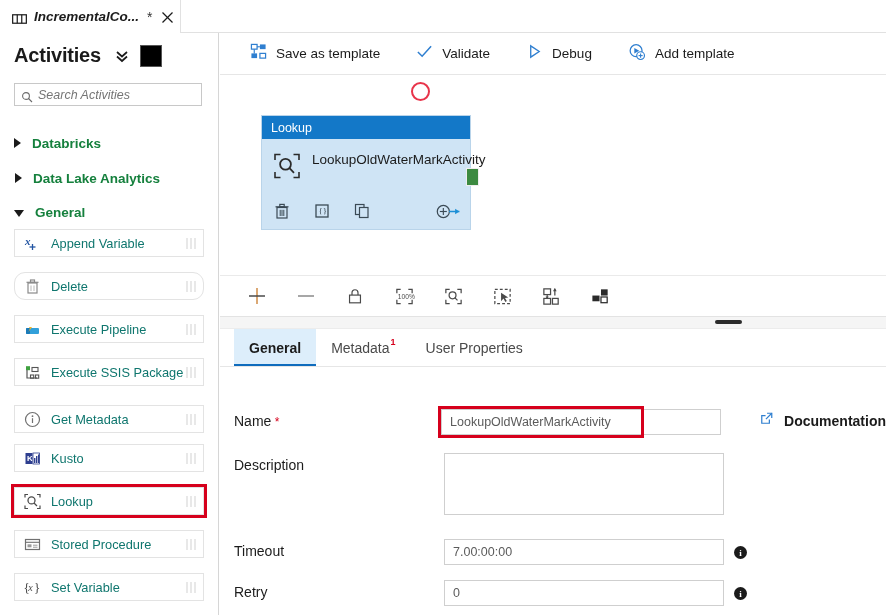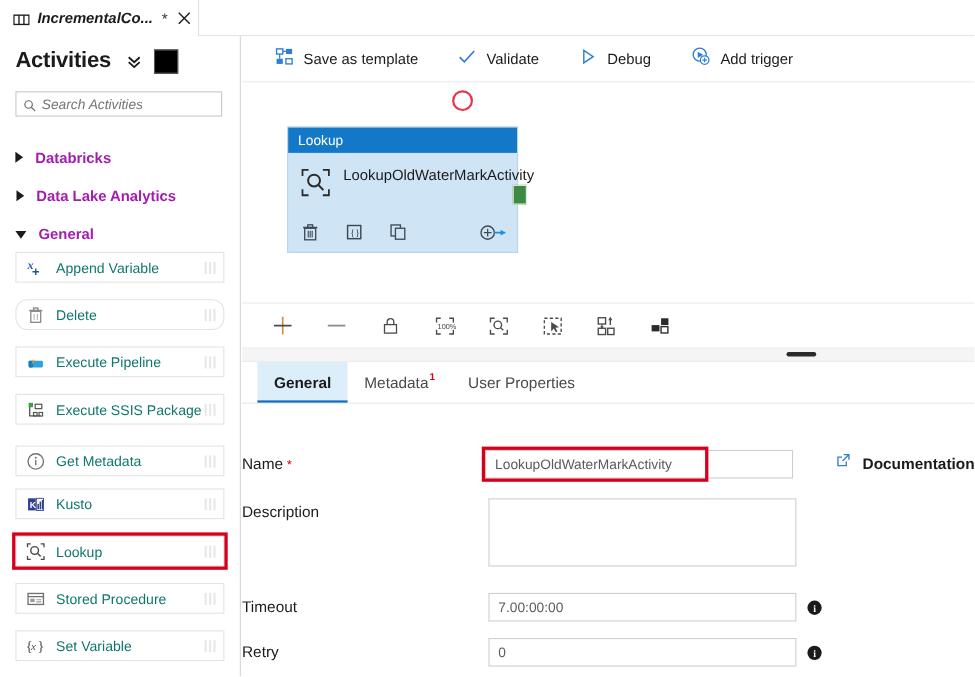--- a/index.html
+++ b/index.html
@@ -89,21 +89,21 @@
     font-size: 12.5px; font-style: italic; color: #9a9a9a;
     width: 160px; padding-left: 5px;
   }
 
   .cat-row {
     position: absolute; left: 0;
     width: 219px; height: 36px;
     display: flex; align-items: center;
     padding-left: 14px; gap: 11px;
   }
-  .cat-label { font-size: 13.5px; font-weight: bold; color: #a21caf; }
+  .cat-label { font-size: 13.5px; font-weight: bold; color: #15803d; }
   .tri-right {
     width: 0; height: 0;
     border-left: 7px solid #1b1b1b;
     border-top: 5px solid transparent;
     border-bottom: 5px solid transparent;
   }
   .tri-down {
     width: 0; height: 0;
     border-top: 7px solid #1b1b1b;
     border-left: 5px solid transparent;
@@ -249,21 +249,21 @@
     margin-left: 1px; position: relative; top: -6px; font-weight: bold;
   }
   .ptab-spacer { flex: 1; }
 
   .form { position: relative; padding-top: 18px; }
   .frow {
     position: absolute; left: 0; width: 666px;
     display: flex; align-items: flex-start;
   }
   .flabel {
-    width: 224px; 
+    width: 224px; padding-left: 14px;
     font-size: 14px; color: #1b1b1b; padding-top: 4px;
   }
   .req { color: #d6001c; font-size: 12px; }
   .finput {
     width: 280px; height: 26px;
     border: 1px solid #cfcfcf; background: #ffffff;
     font-family: "Liberation Sans", sans-serif;
     font-size: 12.5px; color: #5b5b5b;
     padding-left: 8px; outline: none;
   }
@@ -550,21 +550,21 @@
     <div class="cmd">
       <span>
         <svg viewBox="0 0 20 20" width="18" height="18">
           <circle cx="9" cy="8.5" r="6.6" fill="none" stroke="#2f7fd0" stroke-width="1.4"></circle>
           <polygon points="7,5.5 12.5,8.7 7,11.8" fill="#2f7fd0"></polygon>
           <circle cx="14" cy="14" r="4.3" fill="#ffffff" stroke="#2f7fd0" stroke-width="1.3"></circle>
           <line x1="14" y1="11.7" x2="14" y2="16.3" stroke="#2f7fd0" stroke-width="1.2"></line>
           <line x1="11.7" y1="14" x2="16.3" y2="14" stroke="#2f7fd0" stroke-width="1.2"></line>
         </svg>
       </span>
-      <span class="cmd-label">Add trigger</span>
+      <span class="cmd-label">Add template</span>
     </div>
   </div>
 
   <div class="canvas">
     <div class="err-circle"></div>
 
     <div class="node">
       <div class="node-header">
         <span class="node-header-label">Lookup</span>
       </div>

